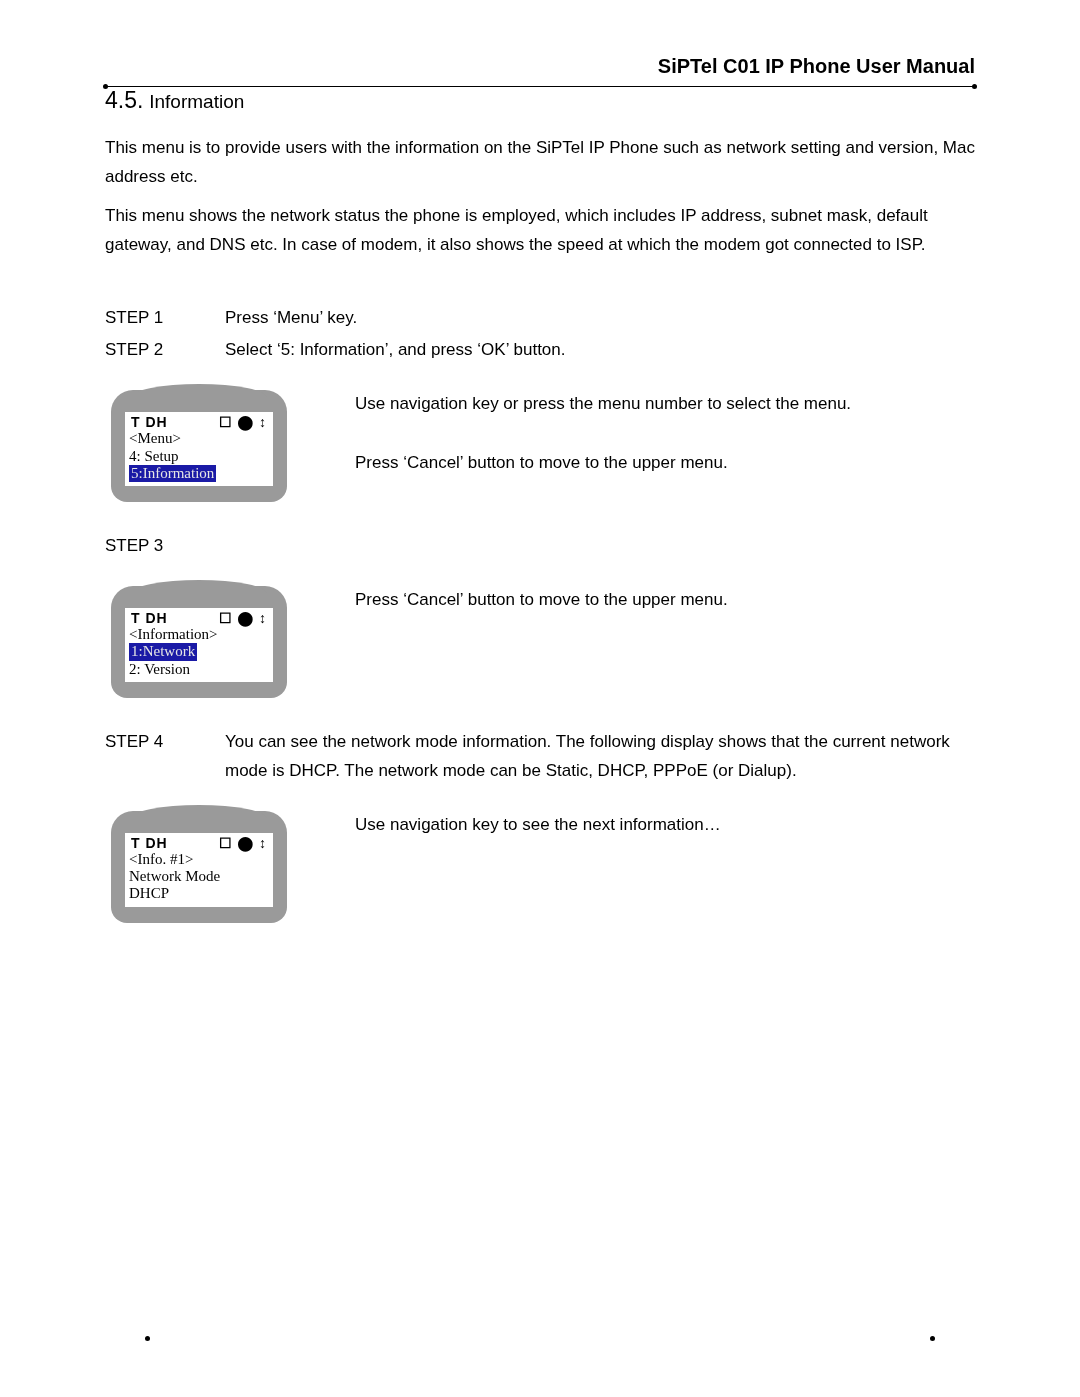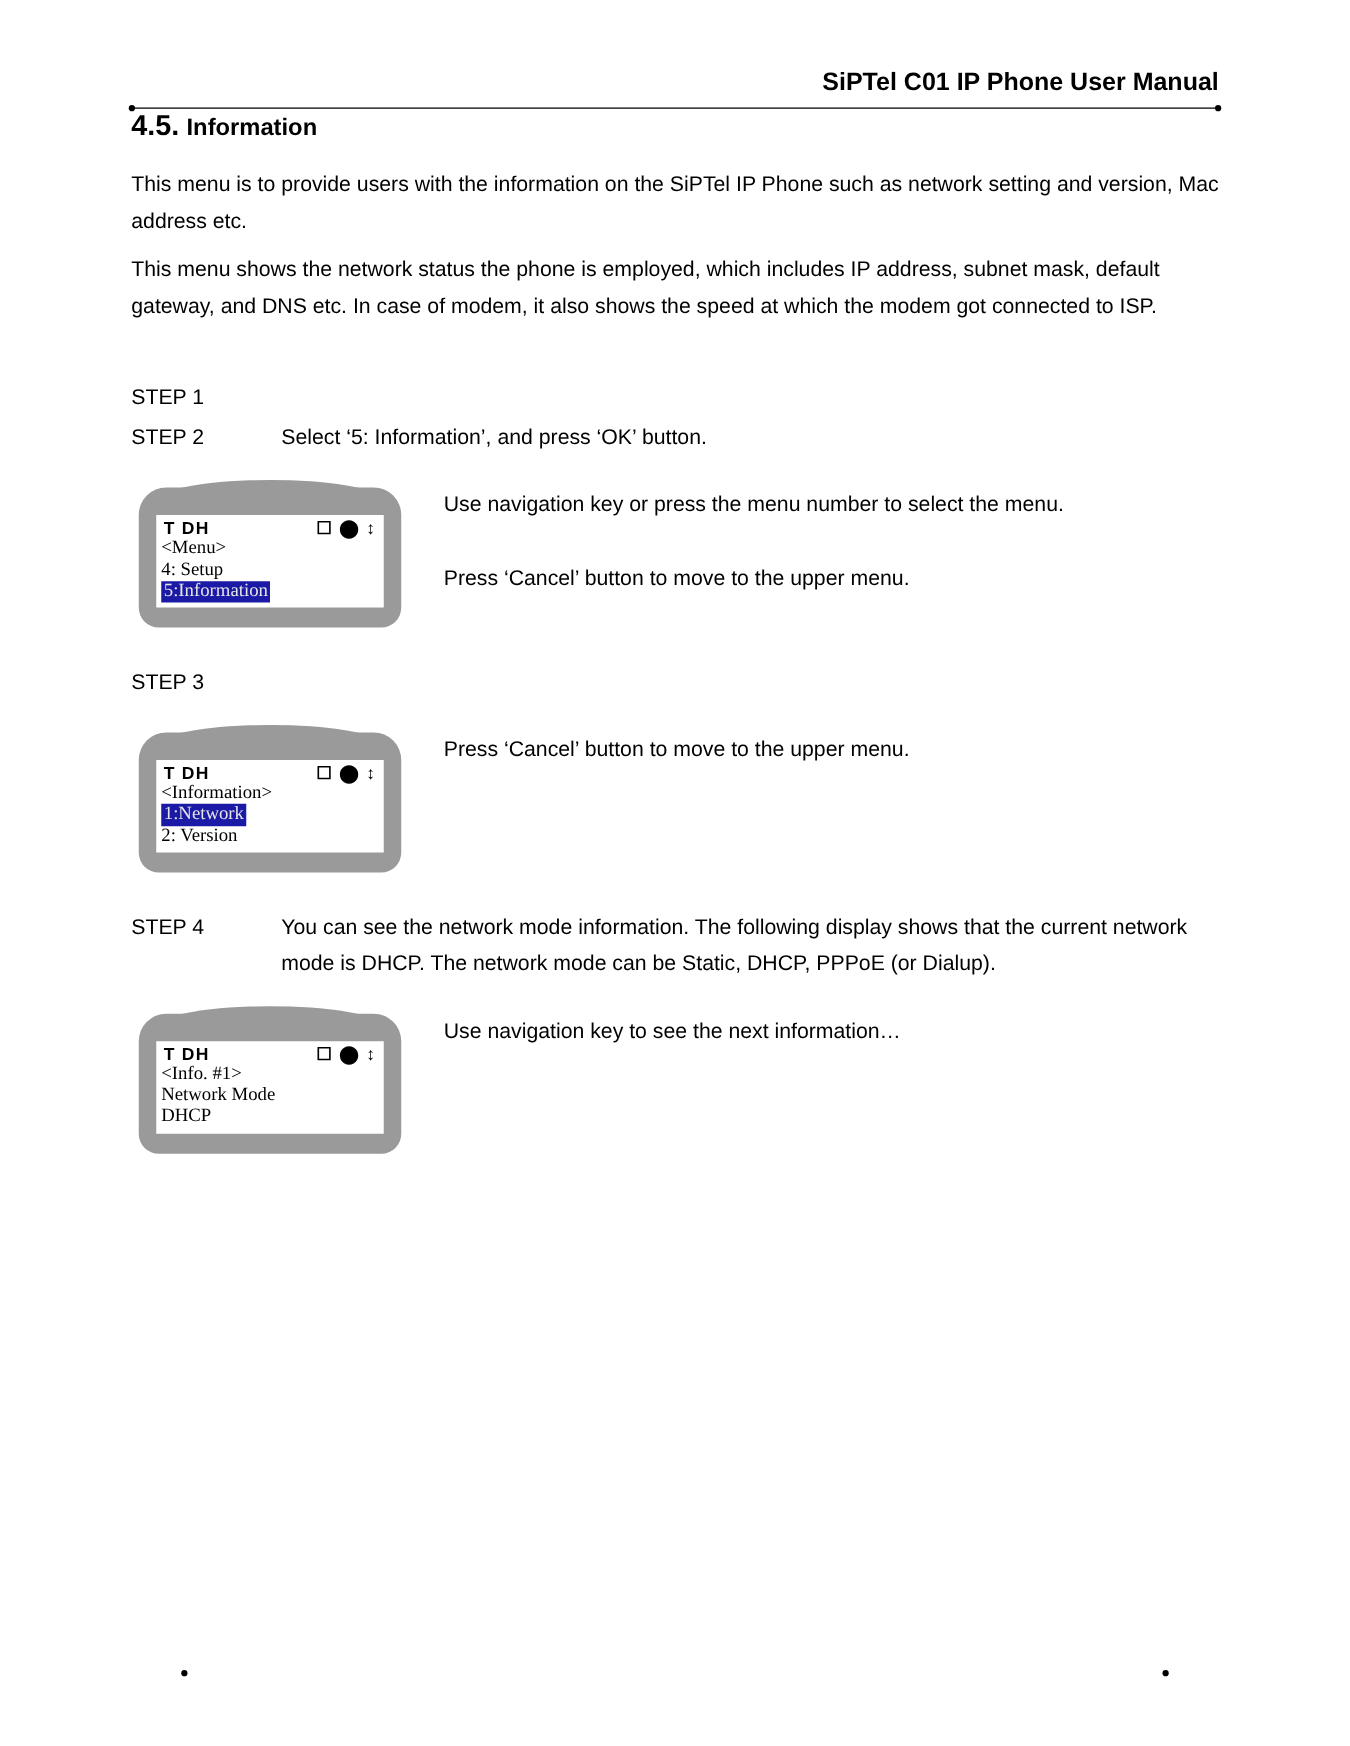--- a/index.html
+++ b/index.html
@@ -38,21 +38,21 @@
     height: 5px;
     background: #000;
     top: -2px;
     border-radius: 50%;
   }
   .rule::before { left: -2px; }
   .rule::after  { right: -2px; }
 
   .sec-h {
     font-size: 21px;
-    font-weight: bold;
+    font-weight: normal;
     margin-bottom: 20px;
   }
   .sec-h .num { font-size: 23px; }
   .sec-h .txt { font-size: 19px; }
 
   .sub-h {
     font-weight: bold;
     font-size: 18px;
     margin: 25px 0 15px 0;
   }
@@ -77,21 +77,21 @@
   .fig-row {
     display: flex;
     align-items: flex-start;
     margin: 25px 0 30px 0;
   }
   .fig-col { width: 250px; flex: 0 0 250px; }
   .txt-col { flex: 1; font-size: 17px; line-height: 1.7; }
   .txt-col .gap { height: 30px; }
 
   .phone {
-    width: 210px;
+    width: 176px;
     background: #9a9a9a;
     border-radius: 22px 22px 16px 16px;
     padding: 22px 14px 16px 14px;
     box-sizing: border-box;
     margin-left: 6px;
     position: relative;
   }
   .phone::before {
     content:"";
     position:absolute;
@@ -158,20 +158,21 @@
     <span class="txt">Information</span>
   </div>
   <p class="body">This menu is to provide users with the information on the SiPTel IP Phone such as network setting and version, Mac address etc.</p>
 
   <p class="body">This menu shows the network status the phone is employed, which includes IP address, subnet mask, default gateway, and DNS etc. In case of modem, it also shows the speed at which the modem got connected to ISP.</p>
 
   <div style="height:30px"></div>
 
   <div class="step-row">
     <div class="step-label">STEP 1</div>
+    <div class="step-text">Press ‘Menu’ key.</div>
   </div>
   <div class="step-row">
     <div class="step-label">STEP 2</div>
     <div class="step-text">Select ‘5: Information’, and press ‘OK’ button.</div>
   </div>
 
   <div class="fig-row">
     <div class="fig-col">
       <div class="phone">
         <div class="lcd">

